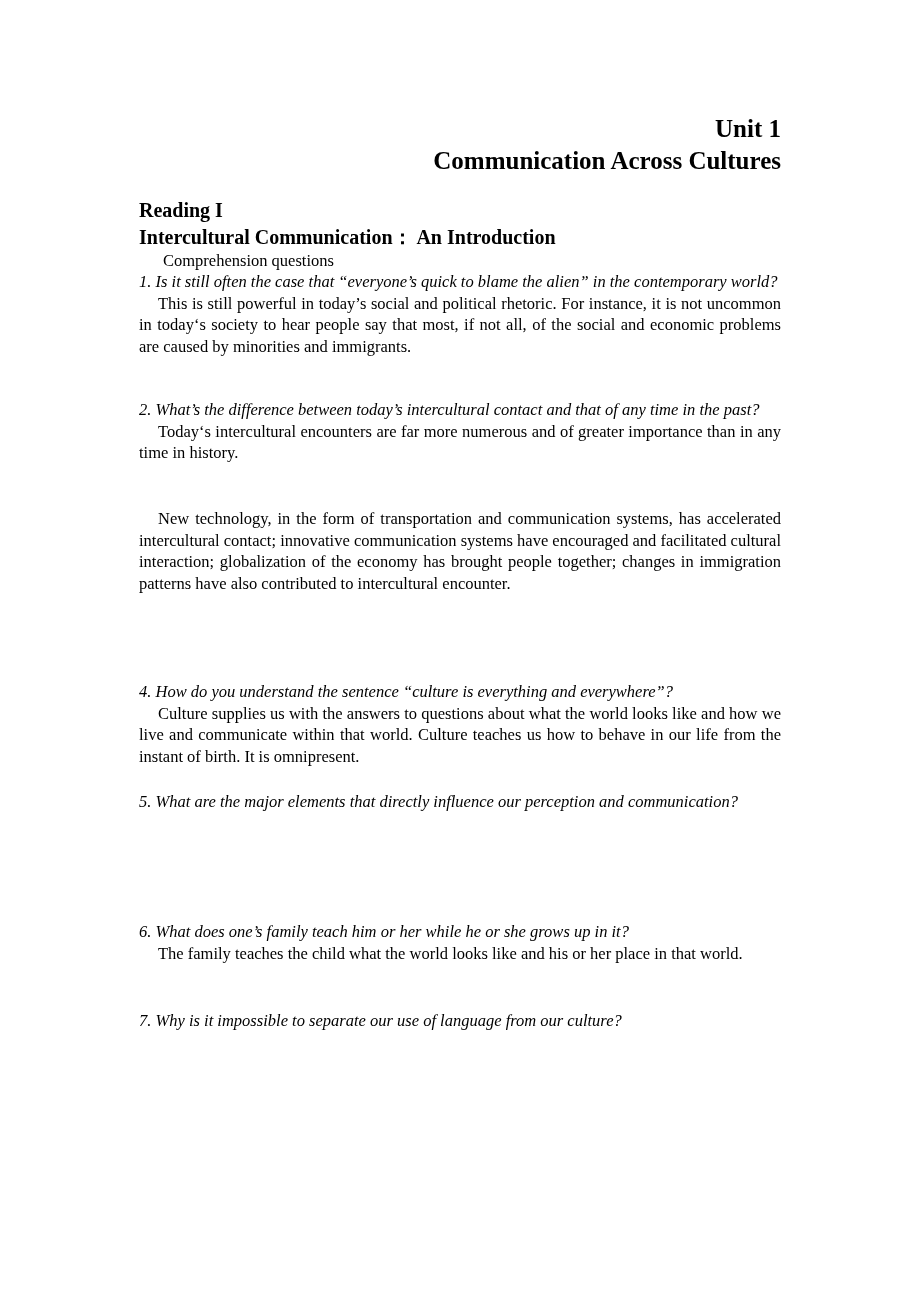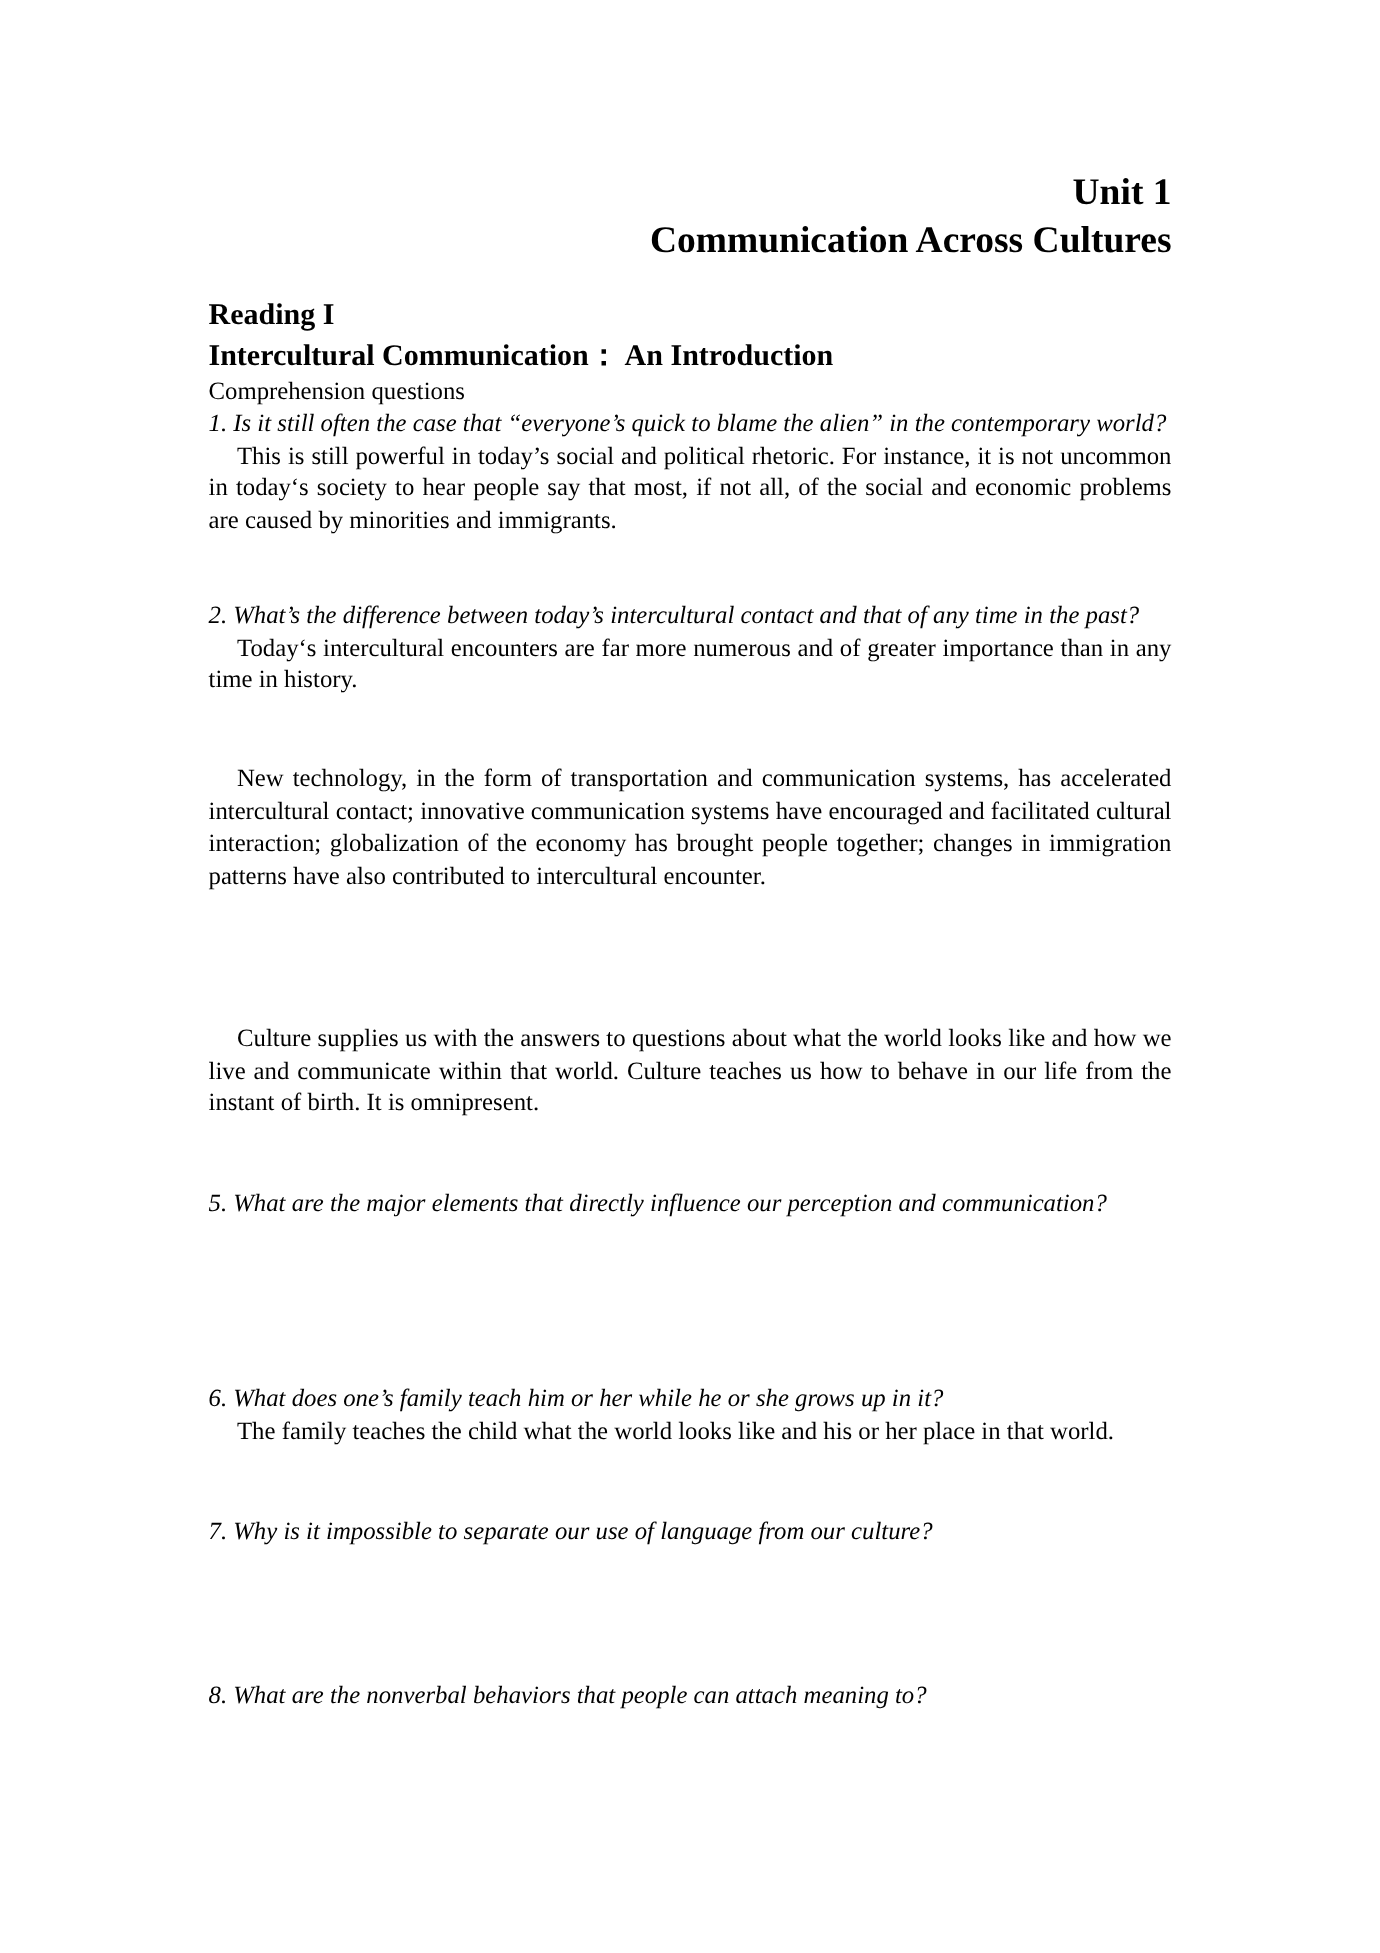--- a/index.html
+++ b/index.html
@@ -67,50 +67,50 @@
 <body>
 
 <div class="page">
 
   <div class="unit-title" style="top:113px;">Unit 1</div>
   <div class="unit-title" style="top:145px;">Communication Across Cultures</div>
 
   <div class="reading-heading" style="top:197px;">Reading I</div>
   <div class="reading-heading" style="top:224px;">Intercultural Communication： An Introduction</div>
 
-  <div class="subheading" style="top:250px;">Comprehension questions</div>
+  <div class="subheading" style="top:250px;margin-left:24px;">Comprehension questions</div>
 
   <div class="qa" style="top:271px;">
     <p class="question">1. Is it still often the case that “everyone’s quick to blame the alien” in the contemporary world?</p>
     <p class="answer">This is still powerful in today’s social and political rhetoric. For instance, it is not uncommon in today‘s society to hear people say that most, if not all, of the social and economic problems are caused by minorities and immigrants.</p>
   </div>
 
   <div class="qa" style="top:399px;">
     <p class="question">2. What’s the difference between today’s intercultural contact and that of any time in the past?</p>
     <p class="answer">Today‘s intercultural encounters are far more numerous and of greater importance than in any time in history.</p>
   </div>
 
   <div class="qa" style="top:508px;">
     <p class="answer">New technology, in the form of transportation and communication systems, has accelerated intercultural contact; innovative communication systems have encouraged and facilitated cultural interaction; globalization of the economy has brought people together; changes in immigration patterns have also contributed to intercultural encounter.</p>
   </div>
 
   <div class="qa" style="top:681px;">
+    <p class="question">4. How do you understand the sentence “culture is everything and everywhere”?</p>
     <p class="answer">Culture supplies us with the answers to questions about what the world looks like and how we live and communicate within that world. Culture teaches us how to behave in our life from the instant of birth. It is omnipresent.</p>
   </div>
 
   <div class="qa" style="top:791px;">
     <p class="question">5. What are the major elements that directly influence our perception and communication?</p>
   </div>
 
   <div class="qa" style="top:921px;">
     <p class="question">6. What does one’s family teach him or her while he or she grows up in it?</p>
     <p class="answer">The family teaches the child what the world looks like and his or her place in that world.</p>
   </div>
 
   <div class="qa" style="top:1010px;">
     <p class="question">7. Why is it impossible to separate our use of language from our culture?</p>
   </div>
 
   <div class="qa" style="top:1119px;">
-    <p class="question">8. What are the nonverbal behaviors that people can attach meaning to?</p>
   </div>
 
 </div>
 
 </body></html>

